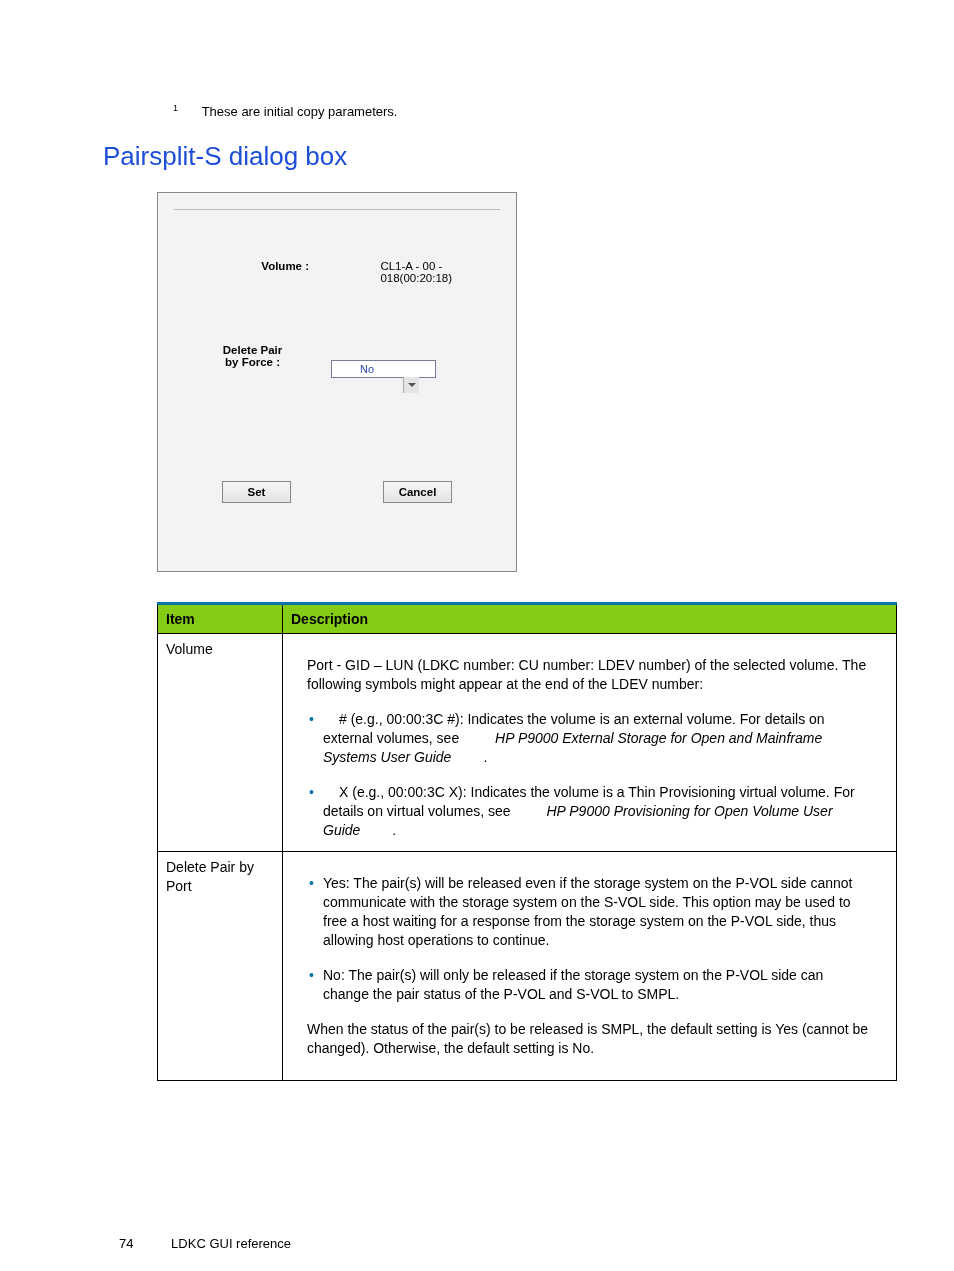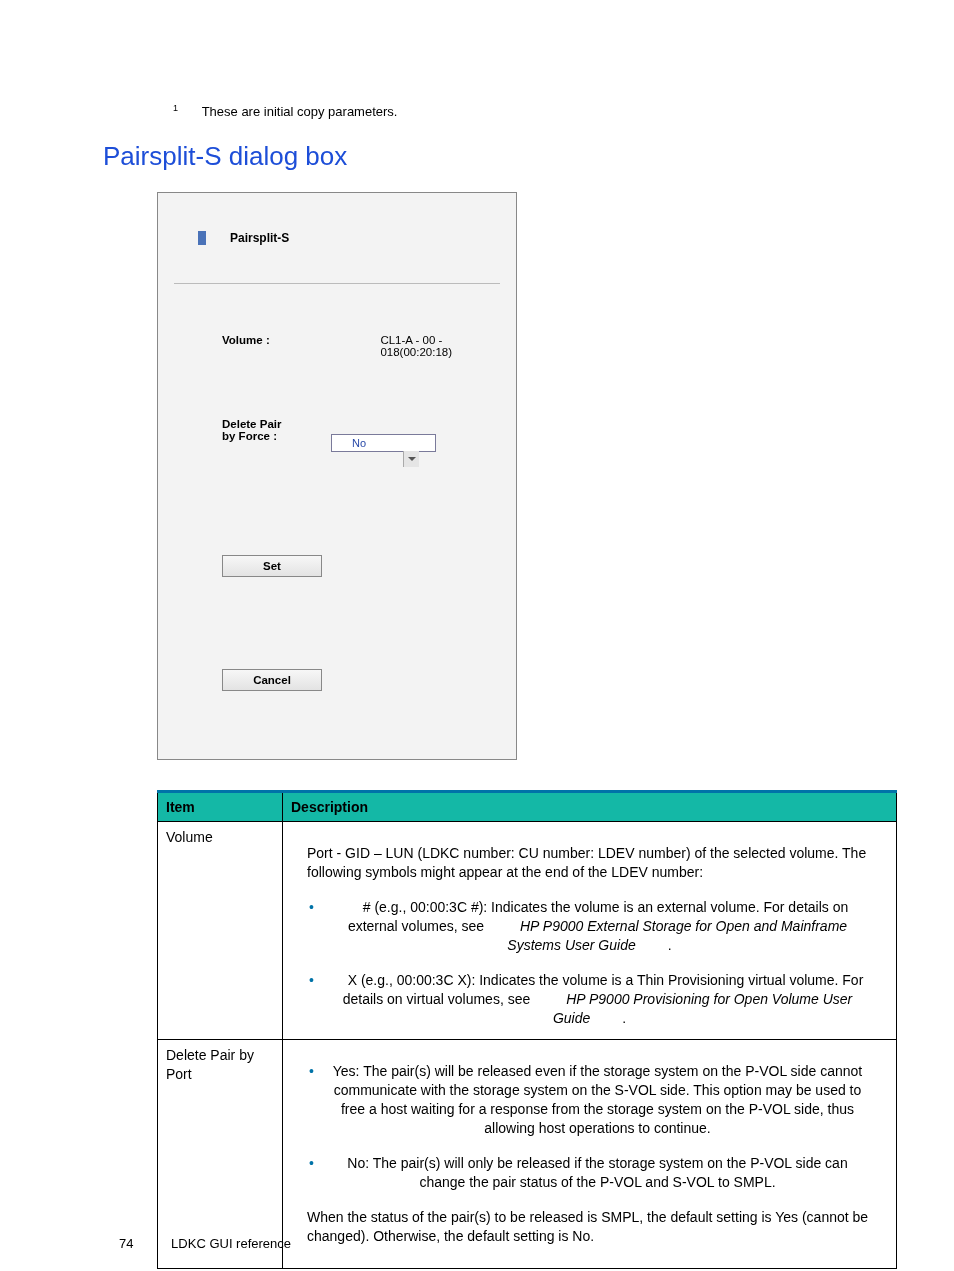--- a/index.html
+++ b/index.html
@@ -36,64 +36,64 @@
     padding: 6px 8px;
     font-weight: bold;
     font-size: 12px;
   }
   .dialog-title .sq { width: 8px; height: 14px; background: #4a72b8; margin-right: 8px; display:inline-block;}
   .dialog-body {
     border-top: 1px solid #bbb;
     padding: 18px 16px 20px 16px;
   }
   .drow { display: flex; font-size: 11.5px; margin-bottom: 28px; }
-  .drow .lbl { width: 165px; font-weight: bold; }
+  .drow .lbl { width: 165px; font-weight: bold; text-align: center; }
   .drow .val { flex:1; }
   .select-box {
     display:inline-flex; align-items:center;
     width:105px; height:18px;
     background:#fff; border:1px solid #7a7a9a;
     font-size:11px; color:#2a4aa8;
-    padding-left:4px;
+    padding-left:12px;
     position:relative;
   }
   .select-box .arrow {
     position:absolute; right:0; top:0; width:16px; height:100%;
     background:#e5e5e5; border-left:1px solid #aaa;
     display:flex; align-items:center; justify-content:center;
   }
   .select-box .arrow::after{
     content:""; border-left:4px solid transparent; border-right:4px solid transparent;
     border-top:4px solid #555;
   }
-  .btnrow { display:flex; justify-content:center; gap:60px; margin-top:55px;flex-direction:column; }
+  .btnrow { display:flex; justify-content:center; gap:60px; margin-top:55px; }
   .dbtn {
     width:100px; height:22px; font-size:11.5px; font-weight:bold;
     background:linear-gradient(#f7f7f7,#e3e3e3); border:1px solid #888;
     display:flex; align-items:center; justify-content:center;
   }
 
   table.desc {
     margin-top: 30px;
     margin-left: 70px;
     width: 740px;
     border-collapse: collapse;
     font-size: 14px;
   }
   table.desc th, table.desc td {
     border: 1px solid #000;
     padding: 6px 8px;
     text-align: left;
     vertical-align: top;
   }
   table.desc thead tr { border-top: 3px solid #0073a8; }
-  table.desc th { font-weight: bold; background: #14b8a6; }
+  table.desc th { font-weight: bold; background: #84cc16; }
   table.desc tbody td { line-height: 1.35; }
   table.desc ul { list-style: none; padding-left: 0; margin: 6px 0; }
-  table.desc ul li { position:relative; padding-left: 16px; margin-bottom:6px;text-align:center;}
+  table.desc ul li { position:relative; padding-left: 16px; margin-bottom:6px;}
   table.desc ul li::before {
     content:"•"; color:#0073a8; position:absolute; left:2px; top:0;
   }
   .italic { font-style: italic; }
 
   .footer {
     position:absolute;
     bottom: 36px;
     left: 55px;
     font-size: 13px;
@@ -104,24 +104,20 @@
 <body>
 
 <div class="footnote-row">
   <sup>1</sup>
   <span>These are initial copy parameters.</span>
 </div>
 
 <h2 class="section-title">Pairsplit-S dialog box</h2>
 
 <div class="dialog-img">
-  <div class="dialog-title">
-    <span class="sq"></span>
-    <span>Pairsplit-S</span>
-  </div>
   <div class="dialog-body">
     <div class="drow">
       <span class="lbl">Volume :</span>
       <span class="val">CL1-A - 00 - 018(00:20:18)</span>
     </div>
     <div class="drow">
       <span class="lbl">Delete Pair by Force :</span>
       <span class="val">
         <span class="select-box">
           <span>No</span>

